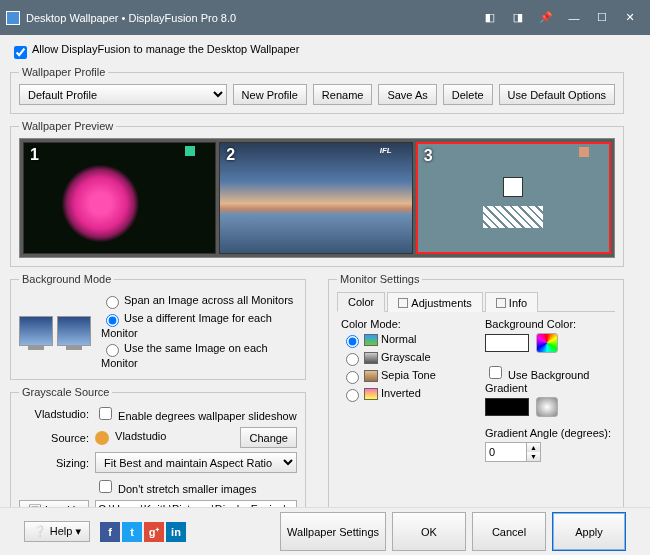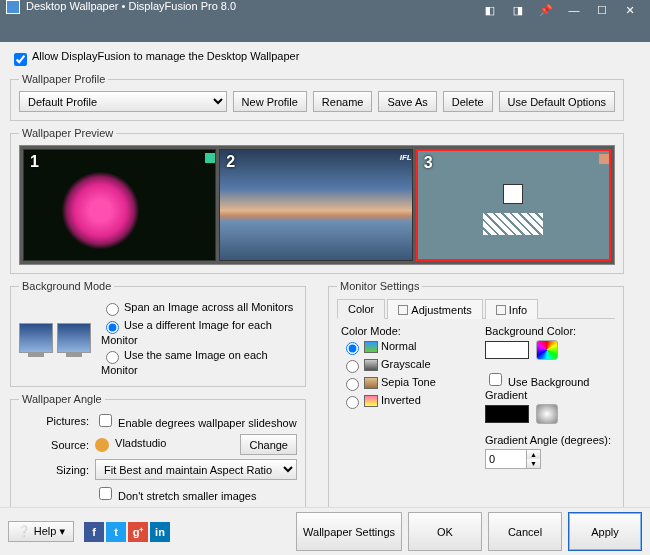--- a/index.html
+++ b/index.html
@@ -1,33 +1,33 @@
 <!DOCTYPE html>
 <html><head>
 <meta charset="utf-8">
 <style>
   * { box-sizing: border-box; font-family: "Segoe UI", Tahoma, sans-serif; font-size: 11px; }
   body { margin: 0; background: #f0f0f0; width: 650px; height: 555px; overflow: hidden; }
-  .titlebar { background: #5a6b7a; color: #fff; height: 42px; display: flex; padding: 0 6px; }
+  .titlebar { background: #5a6b7a; color: #fff; height: 35px; display: flex; align-items: center; padding: 0 6px; }
   .titlebar .icon { width: 14px; height: 14px; background: #4a90d9; margin-right: 6px; border: 1px solid #fff; }
   .titlebar .title { flex: 1; font-size: 11px; }
   .titlebar .btn { width: 28px; height: 20px; display: flex; align-items: center; justify-content: center; color: #fff; cursor: pointer; }
   .content { padding: 6px 10px 8px 10px; background: #f0f0f0; }
   .checkbox-row { display: flex; align-items: flex-start; margin: 2px 0 4px 0; }
   .checkbox-row input { margin-right: 5px; width: 13px; height: 13px; }
   fieldset { border: 1px solid #c8c8c8; margin: 0 16px 6px 0; padding: 6px 8px 8px 8px; }
   legend { font-size: 11px; padding: 0 3px; color: #333; }
   .profile-row { display: flex; gap: 6px; align-items: center; }
   select { height: 21px; background: linear-gradient(#fff,#e6e6e6); border: 1px solid #adadad; padding: 0 4px; }
   .btn-std { height: 21px; background: linear-gradient(#fdfdfd,#e4e4e4); border: 1px solid #adadad; padding: 0 8px; cursor: pointer; white-space: nowrap; }
   .preview { display: flex; gap: 3px; background: #5a5a5a; border: 1px solid #888; padding: 3px; height: 120px; }
   .monitor { flex: 1; position: relative; border: 1px solid #333; overflow: hidden; }
   .monitor.selected { border: 2px solid #ff2020; }
   .mon-num { position: absolute; top: 3px; left: 6px; color: #fff; font-size: 16px; font-weight: bold; text-shadow: 0 0 3px #000; }
-  .mon-tl { position: absolute; top: 3px; right: 0; width: 10px; height: 10px; font-style: italic; }
+  .mon-tl { position: absolute; top: 3px; right: 20px; width: 10px; height: 10px; font-style: italic; }
   
   .mon1 { background: radial-gradient(circle at 40% 55%, #ff4fb1 8%, #e22890 20%, #8b1a5c 26%, #061006 30%), #0a1608; }
   .mon2 { background: linear-gradient(#2a3d58 0%, #5479a8 35%, #e1b68e 55%, #c2886a 60%, #6d8fb4 65%, #3a5677 100%); }
   .mon3 { background: #6f8d96; }
   .mon3::after { content:""; position:absolute; left:50%; top:40%; width:18px; height:18px; background:#fff; border:1px solid #333; transform:translate(-50%,-50%); }
   .mon3::before { content:""; position:absolute; left:50%; top:68%; width:60px; height:22px; background: repeating-linear-gradient(45deg,#fff,#fff 4px,transparent 4px,transparent 6px); transform:translate(-50%,-50%); }
 
   .mid { display: flex; gap: 6px; }
   .left-col { flex: 1; min-width: 0; }
   .right-col { flex: 1; min-width: 0; }
@@ -54,21 +54,21 @@
   .monitor-body input[type=radio]{ margin-right:5px; vertical-align:middle;}
   .cm-icon { display:inline-block; width:14px; height:12px; border:1px solid #666; vertical-align:middle; margin-right:3px;}
   .swatch { width:44px; height:18px; border:1px solid #333; display:inline-block; vertical-align:middle; }
   .picker { width:22px; height:20px; border:1px solid #adadad; background:conic-gradient(red,yellow,lime,cyan,blue,magenta,red); display:inline-block; vertical-align:middle; margin-left:4px; border-radius:3px; cursor:pointer;}
   .gradbtn { width:22px; height:20px; border:1px solid #adadad; background:radial-gradient(#fff,#888); display:inline-block; vertical-align:middle; margin-left:4px; border-radius:3px; cursor:pointer;}
   .spinner { display:inline-flex; border:1px solid #adadad; height:20px; }
   .spinner input { border:none; width:40px; padding:0 3px; }
   .spinner .sp { display:flex; flex-direction:column; width:14px; }
   .spinner .sp div { flex:1; border-left:1px solid #adadad; background:linear-gradient(#fdfdfd,#e4e4e4); font-size:7px; text-align:center; line-height:9px; cursor:pointer;}
 
-  .footer { display:flex; align-items:center; gap:6px; padding:4px 8px; background:#f0f0f0; border-top:1px solid #ddd; position:absolute; bottom:0; left:0; right:0; }
+  .footer { display:flex; align-items:center; gap:6px; padding:4px 24px; background:#f0f0f0; border-top:1px solid #ddd; position:absolute; bottom:0; left:0; right:0; }
   .social { display:flex; gap:2px; margin-left:4px;}
   .social div { width:20px; height:20px; color:#fff; display:flex; align-items:center; justify-content:center; font-weight:bold; font-size:11px; cursor:pointer;}
   .fb{background:#3b5998;} .tw{background:#1da1f2;} .gp{background:#dd4b39;} .ln{background:#0077b5;}
   .footer .spacer { flex:1; }
   .btn-footer { min-width:74px; height:39px; background:linear-gradient(#fdfdfd,#e4e4e4); border:1px solid #adadad; cursor:pointer; }
   .btn-footer.default { border:1px solid #1e66c4; box-shadow: inset 0 0 0 1px #7eb7f0; }
 </style>
 </head>
 <body>
 
@@ -133,23 +133,23 @@
           </div>
           <div class="radios">
             <label><input type="radio" name="bgm" style=""><span>Span an Image across all Monitors</span></label>
             <label><input type="radio" name="bgm" checked="" style=""><span>Use a different Image for each Monitor</span></label>
             <label><input type="radio" name="bgm" style=""><span>Use the same Image on each Monitor</span></label>
           </div>
         </div>
       </fieldset>
 
       <fieldset>
-        <legend>Wallpaper Angle</legend>
+        <legend>Grayscale Source</legend>
         <div class="source-grid">
-          <div class="lbl">Pictures:</div>
+          <div class="lbl">Vladstudio:</div>
           <div style="grid-column: span 2">
             <input type="checkbox" style="">
             <span>Enable degrees wallpaper slideshow</span>
           </div>
 
           <div class="lbl">Source:</div>
           <div>
             <span class="src-icon" style="background:#e9a23b;border-radius:50%"></span>
             <span>Vladstudio</span>
           </div>

